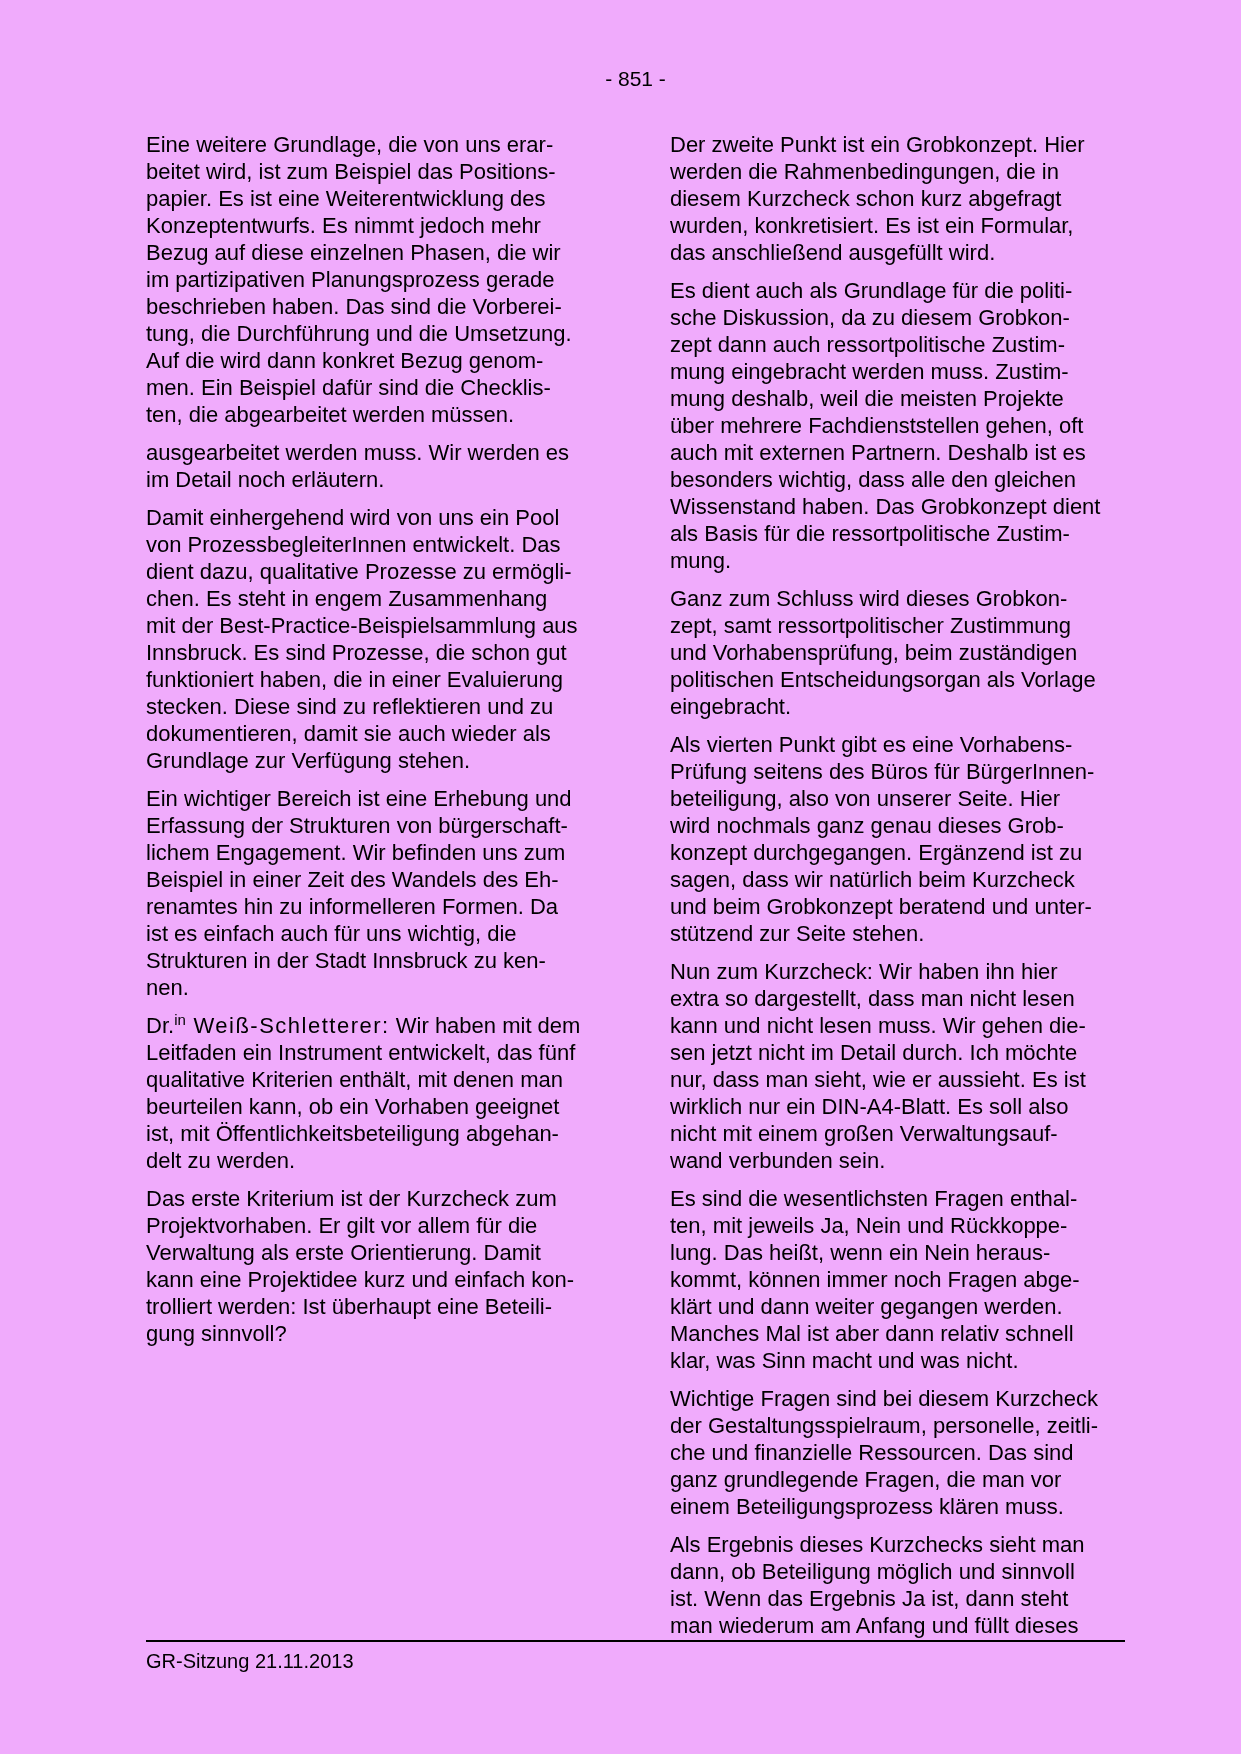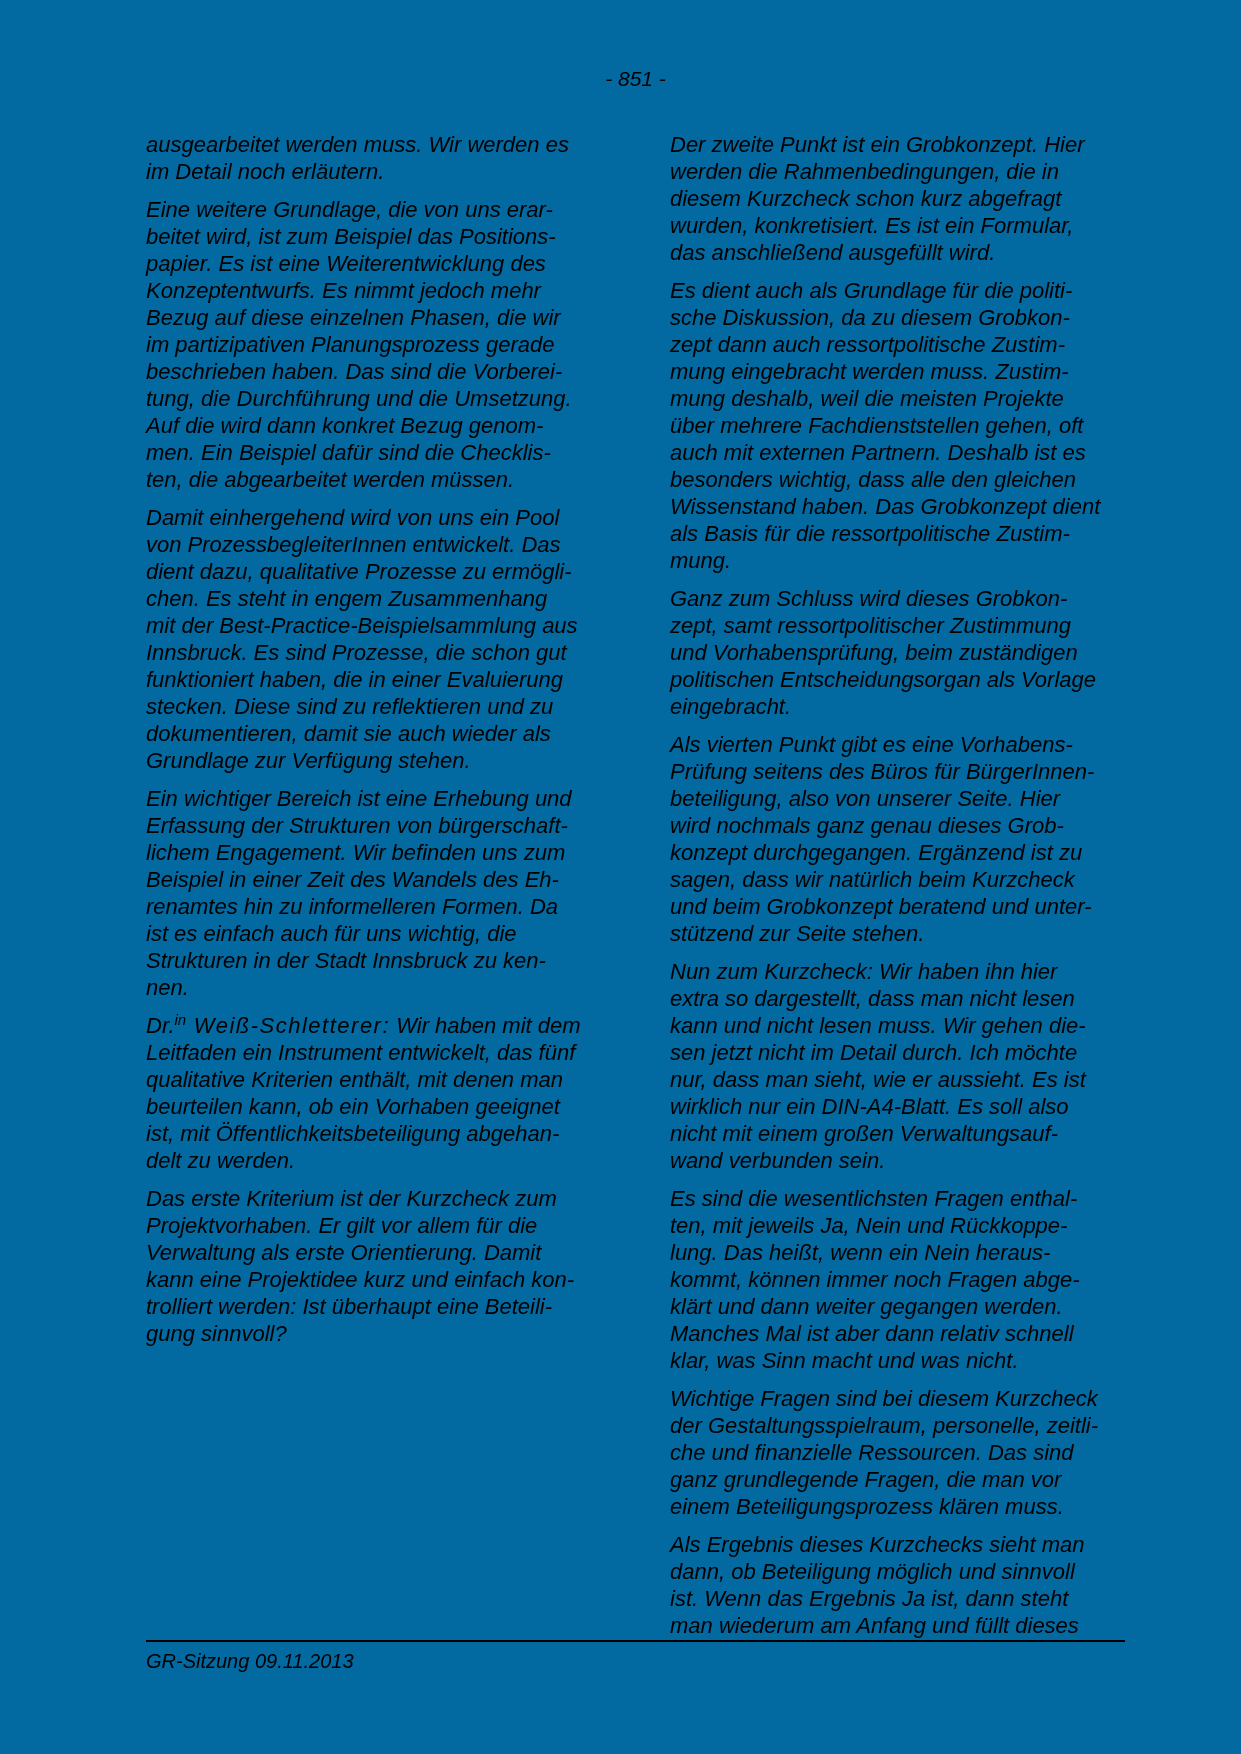--- a/index.html
+++ b/index.html
@@ -4,25 +4,24 @@
 <style>
   html, body {
     margin: 0;
     padding: 0;
     background: #e8e8e8;
   }
   .page {
     position: relative;
     width: 1241px;
     height: 1754px;
-    background: #0369a1;
+    background: #f0abfc;
     font-family: "Liberation Sans", "DejaVu Sans", sans-serif;
     color: #000000;
     overflow: hidden;
-    font-style: italic;
   }
   .page-number {
     position: absolute;
     top: 66px;
     left: 146px;
     width: 979px;
     text-align: center;
     font-size: 21px;
     line-height: 25px;
   }
@@ -63,33 +62,33 @@
     line-height: 24px;
   }
 </style>
 </head>
 <body>
 
 <div class="page">
   <div class="page-number">- 851 -</div>
 
   <div class="col col-left">
-      <p>ausgearbeitet werden muss. Wir werden es
-im Detail noch erläutern.</p>
       <p>Eine weitere Grundlage, die von uns erar-
 beitet wird, ist zum Beispiel das Positions-
 papier. Es ist eine Weiterentwicklung des
 Konzeptentwurfs. Es nimmt jedoch mehr
 Bezug auf diese einzelnen Phasen, die wir
 im partizipativen Planungsprozess gerade
 beschrieben haben. Das sind die Vorberei-
 tung, die Durchführung und die Umsetzung.
 Auf die wird dann konkret Bezug genom-
 men. Ein Beispiel dafür sind die Checklis-
 ten, die abgearbeitet werden müssen.</p>
+      <p>ausgearbeitet werden muss. Wir werden es
+im Detail noch erläutern.</p>
       <p>Damit einhergehend wird von uns ein Pool
 von ProzessbegleiterInnen entwickelt. Das
 dient dazu, qualitative Prozesse zu ermögli-
 chen. Es steht in engem Zusammenhang
 mit der Best-Practice-Beispielsammlung aus
 Innsbruck. Es sind Prozesse, die schon gut
 funktioniert haben, die in einer Evaluierung
 stecken. Diese sind zu reflektieren und zu
 dokumentieren, damit sie auch wieder als
 Grundlage zur Verfügung stehen.</p>
@@ -166,14 +165,14 @@
 ganz grundlegende Fragen, die man vor
 einem Beteiligungsprozess klären muss.</p>
       <p>Als Ergebnis dieses Kurzchecks sieht man
 dann, ob Beteiligung möglich und sinnvoll
 ist. Wenn das Ergebnis Ja ist, dann steht
 man wiederum am Anfang und füllt dieses</p>
     </div>
 
   <div class="footer-rule"></div>
 
-  <div class="footer-text">GR-Sitzung 09.11.2013</div>
+  <div class="footer-text">GR-Sitzung 21.11.2013</div>
 </div>
 
 </body></html>

